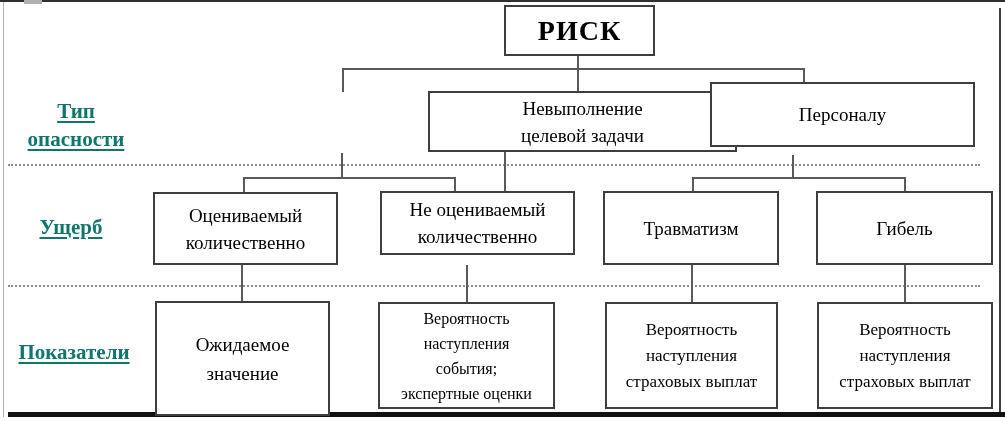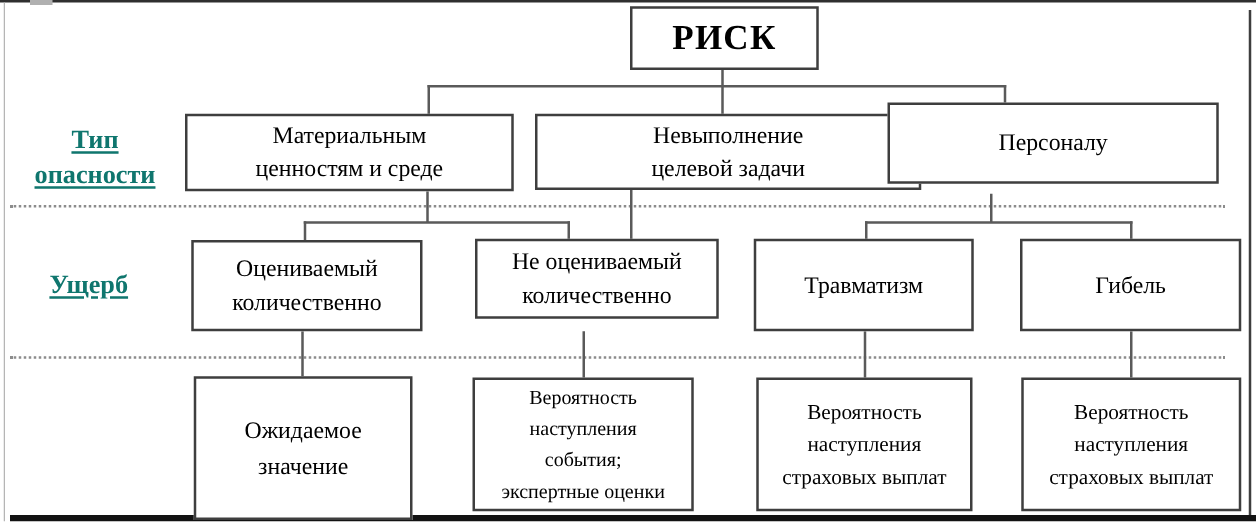--- a/index.html
+++ b/index.html
@@ -85,25 +85,24 @@
   <div class="vline" style="left:904px;top:177px;width:2px;height:15px;"></div>
 
   <div class="vline" style="left:241px;top:265px;width:2px;height:37px;"></div>
   <div class="vline" style="left:466px;top:265px;width:2px;height:38px;"></div>
   <div class="vline" style="left:691px;top:265px;width:2px;height:38px;"></div>
   <div class="vline" style="left:904px;top:265px;width:2px;height:38px;"></div>
 
   <div class="rowlabel" style="left:10px;top:97px;width:132px;">Тип
 опасности</div>
   <div class="rowlabel" style="left:10px;top:213px;width:122px;">Ущерб</div>
+  <div class="rowlabel" style="left:4px;top:338px;width:140px;">Показатели</div>
 
   <div class="box fs-root" style="left:504px;top:5px;width:151px;height:51px;">РИСК</div>
 
-  <div class="box fs-19" style="left:148px;top:91px;width:263px;height:62px;">Материальным
-ценностям и среде</div>
   <div class="box fs-19" style="left:428px;top:91px;width:309px;height:61px;">Невыполнение
 целевой задачи</div>
   <div class="box fs-19" style="left:710px;top:82px;width:265px;height:65px;">Персоналу</div>
 
   <div class="box fs-19" style="left:153px;top:192px;width:185px;height:73px;">Оцениваемый
 количественно</div>
   <div class="box fs-19" style="left:380px;top:191px;width:195px;height:64px;">Не оцениваемый
 количественно</div>
   <div class="box fs-19" style="left:816px;top:191px;width:177px;height:74px;">Гибель</div>
   <div class="box fs-19" style="left:603px;top:191px;width:176px;height:74px;">Травматизм</div>

